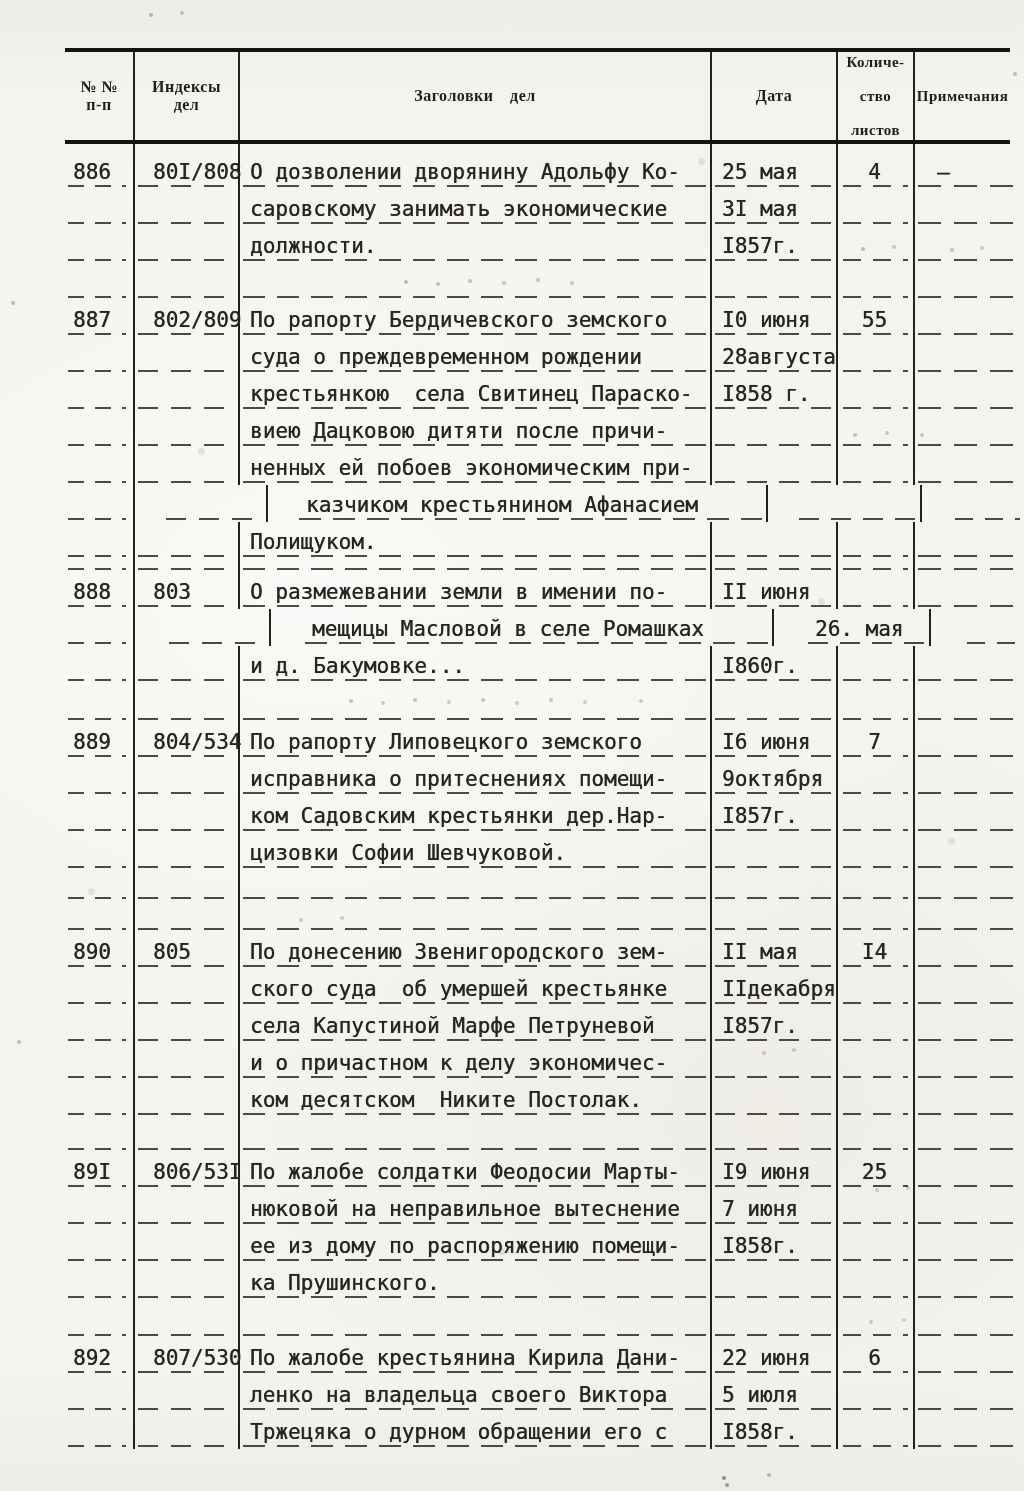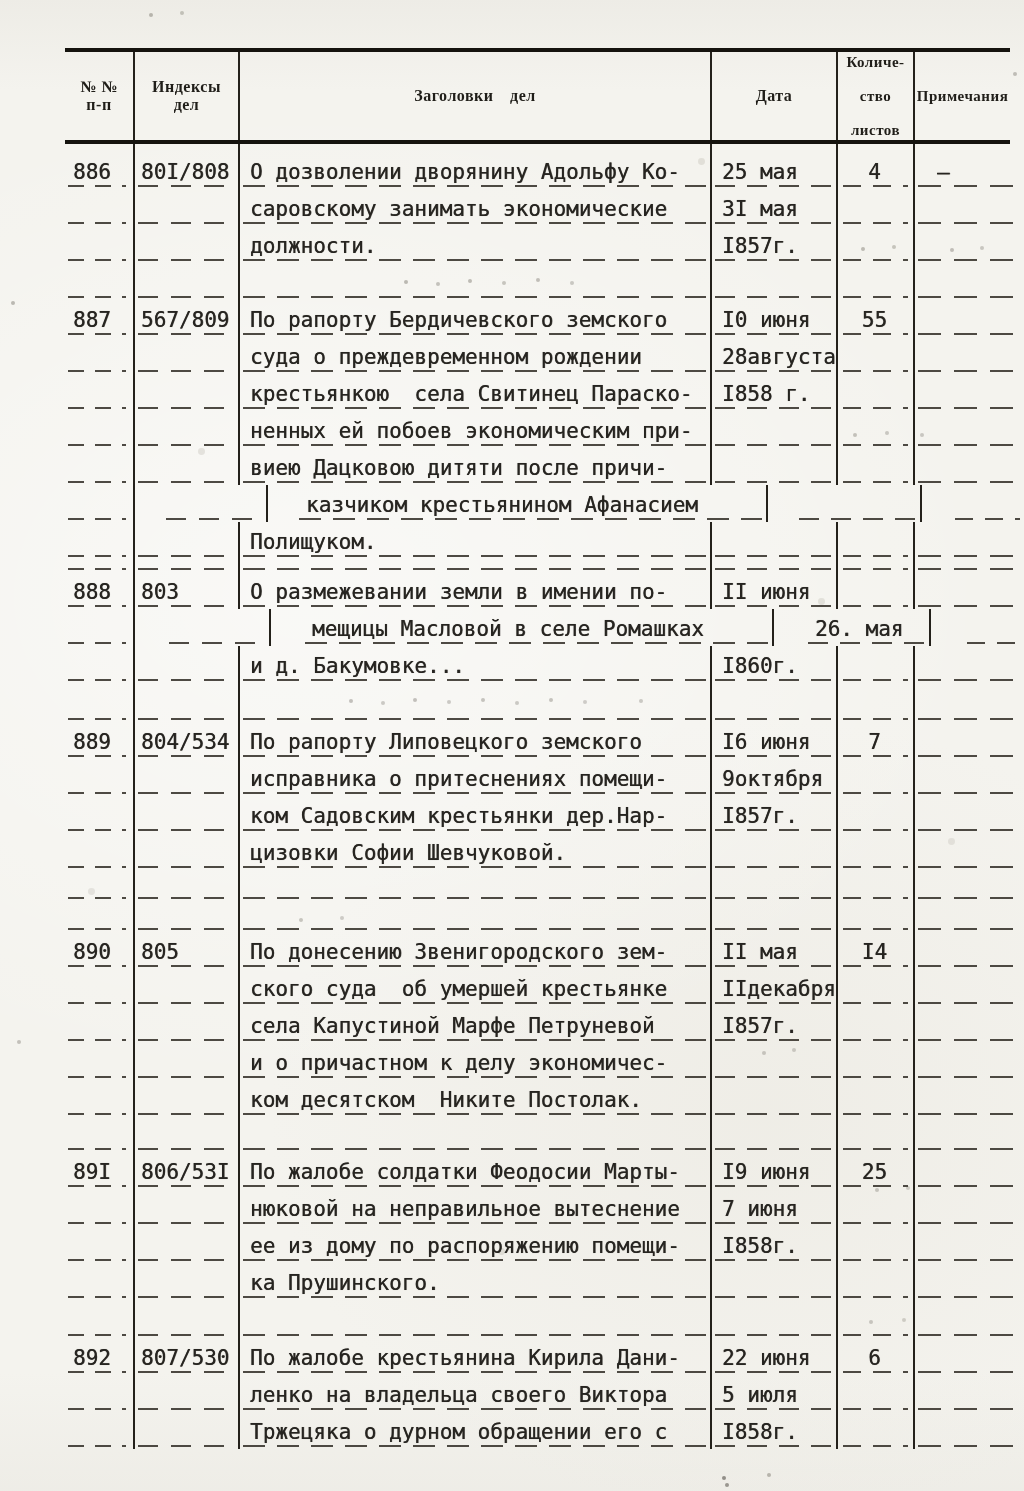--- a/index.html
+++ b/index.html
@@ -53,21 +53,21 @@
   }
   .cell:last-child{border-right:none;}
   
   .cell::after{
     content:"";position:absolute;height:2px;bottom:2px;left:3px;right:4px;
     background-image:repeating-linear-gradient(90deg, var(--rule) 0 22px, transparent 22px 34px);
     opacity:.88;
   }
   .c1{padding-left:8px;}
   .c1::after{right:auto;width:58px;background-image:repeating-linear-gradient(90deg, var(--rule) 0 16px, transparent 16px 27px);}
-  .c2{padding-left:6px;}
+  .c2{padding-left:18px;}
   .c2::after{right:14px;background-image:repeating-linear-gradient(90deg, var(--rule) 0 20px, transparent 20px 33px);}
   .c4{padding-left:10px;padding-right:0;}
   .c4::after{background-image:repeating-linear-gradient(90deg, var(--rule) 0 20px, transparent 20px 32px);}
   .c5{justify-content:center;padding-left:0;}
   .c5::after{left:5px;right:5px;background-image:repeating-linear-gradient(90deg, var(--rule) 0 18px, transparent 18px 30px);}
   .c6{padding-left:22px;}
   .c6::after{right:-8px;background-image:repeating-linear-gradient(90deg, var(--rule) 0 23px, transparent 23px 36px);}
   
   .specks{position:absolute;left:0;top:0;width:2px;height:2px;border-radius:50%;
     background:transparent;
@@ -162,21 +162,21 @@
         <div class="row" style="height: 37px;">
           <div class="cell c1"></div>
           <div class="cell c2"></div>
           <div class="cell c3"></div>
           <div class="cell c4"></div>
           <div class="cell c5"></div>
           <div class="cell c6"></div>
         </div>
         <div class="row" style="height: 37px;">
           <div class="cell c1">887</div>
-          <div class="cell c2">567/809</div>
+          <div class="cell c2">802/809</div>
           <div class="cell c3">По рапорту Бердичевского земского</div>
           <div class="cell c4">I0 июня</div>
           <div class="cell c5">55</div>
           <div class="cell c6"></div>
         </div>
         <div class="row" style="height: 37px;">
           <div class="cell c1"></div>
           <div class="cell c2"></div>
           <div class="cell c3">суда о преждевременном рождении</div>
           <div class="cell c4">28августа</div>
@@ -187,29 +187,29 @@
           <div class="cell c1"></div>
           <div class="cell c2"></div>
           <div class="cell c3">крестьянкою  села Свитинец Параско-</div>
           <div class="cell c4">I858 г.</div>
           <div class="cell c5"></div>
           <div class="cell c6"></div>
         </div>
         <div class="row" style="height: 37px;">
           <div class="cell c1"></div>
           <div class="cell c2"></div>
+          <div class="cell c3">виею Дацковою дитяти после причи-</div>
+          <div class="cell c4"></div>
+          <div class="cell c5"></div>
+          <div class="cell c6"></div>
+        </div>
+        <div class="row" style="height: 37px;">
+          <div class="cell c1"></div>
+          <div class="cell c2"></div>
           <div class="cell c3">ненных ей побоев экономическим при-</div>
-          <div class="cell c4"></div>
-          <div class="cell c5"></div>
-          <div class="cell c6"></div>
-        </div>
-        <div class="row" style="height: 37px;">
-          <div class="cell c1"></div>
-          <div class="cell c2"></div>
-          <div class="cell c3">виею Дацковою дитяти после причи-</div>
           <div class="cell c4"></div>
           <div class="cell c5"></div>
           <div class="cell c6"></div>
         </div>
         <div class="row" style="height: 37px; gap: 28px;">
           <div class="cell c1"></div>
           <div class="cell c2"></div>
           <div class="cell c3">казчиком крестьянином Афанасием</div>
           <div class="cell c4"></div>
           <div class="cell c5"></div>

